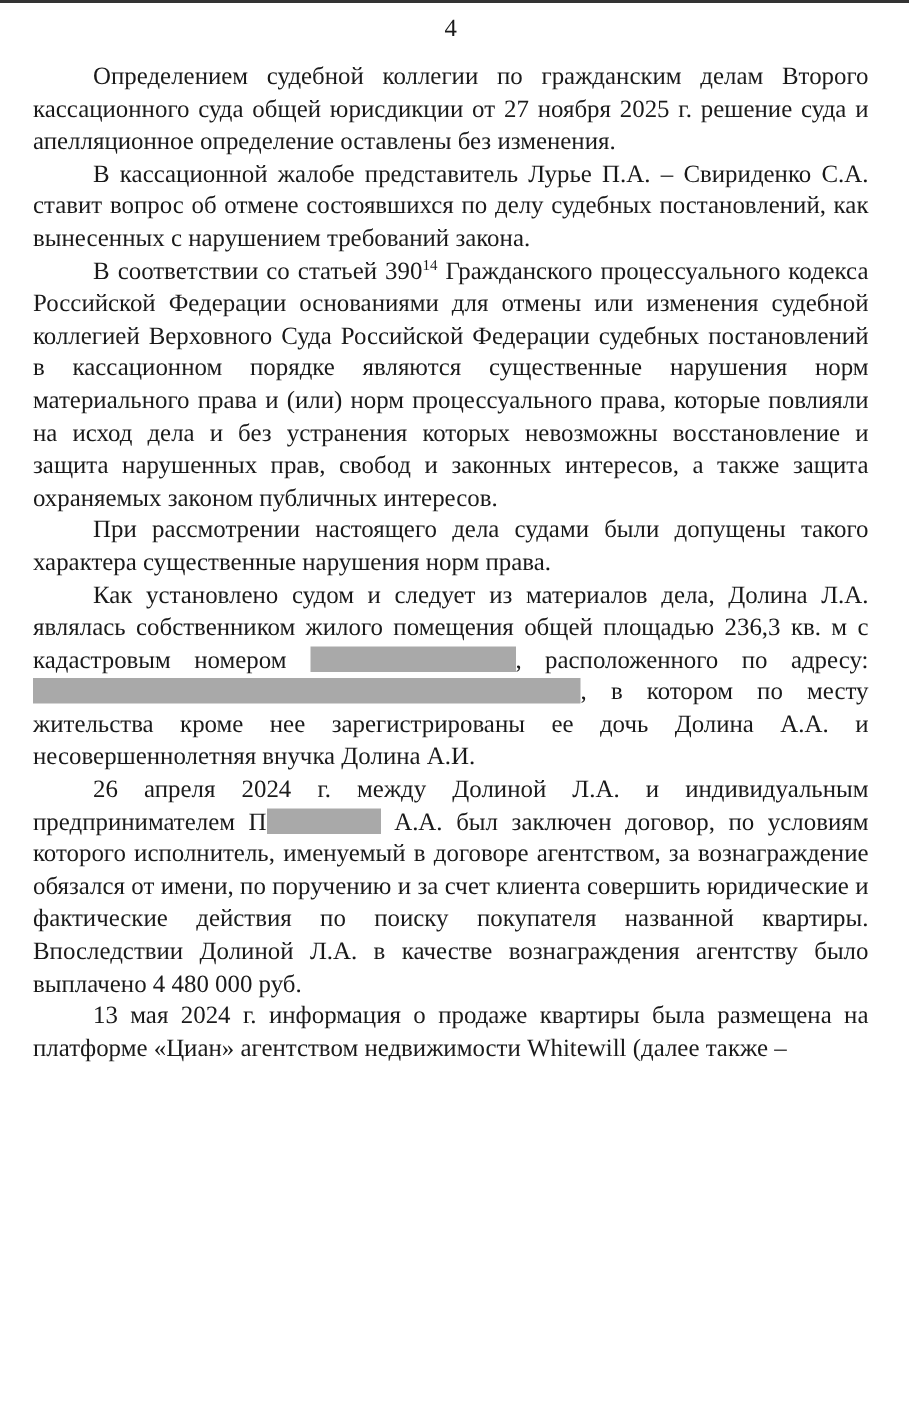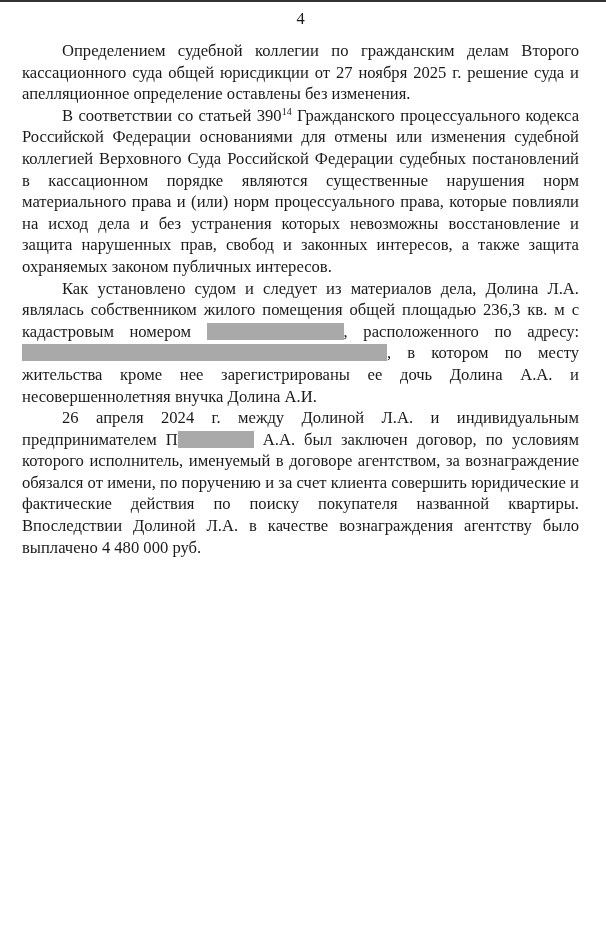--- a/index.html
+++ b/index.html
@@ -25,17 +25,20 @@
 </head>
 <body>
 
 <div class="top-border"></div>
 
 <div class="page">
   <div class="page-number">4</div>
 
   <div class="body">
     <p>Определением судебной коллегии по гражданским делам Второго кассационного суда общей юрисдикции от 27 ноября 2025 г. решение суда и апелляционное определение оставлены без изменения.</p>
+    <p>В кассационной жалобе представитель Лурье П.А. – Свириденко С.А. ставит вопрос об отмене состоявшихся по делу судебных постановлений, как вынесенных с нарушением требований закона.</p>
     <p><span>В соответствии со статьей 390</span><sup>14</sup><span> Гражданского процессуального кодекса Российской Федерации основаниями для отмены или изменения судебной коллегией Верховного Суда Российской Федерации судебных постановлений в кассационном порядке являются существенные нарушения норм материального права и (или) норм процессуального права, которые повлияли на исход дела и без устранения которых невозможны восстановление и защита нарушенных прав, свобод и законных интересов, а также защита охраняемых законом публичных интересов.</span></p>
+    <p>При рассмотрении настоящего дела судами были допущены такого характера существенные нарушения норм права.</p>
     <p><span>Как установлено судом и следует из материалов дела, Долина Л.А. являлась собственником жилого помещения общей площадью 236,3 кв. м с кадастровым номером </span><span class="redact r1"></span><span>, расположенного по адресу: </span><span class="redact r2"></span><span>, в котором по месту жительства кроме нее зарегистрированы ее дочь Долина А.А. и несовершеннолетняя внучка Долина А.И.</span></p>
     <p><span>26 апреля 2024 г. между Долиной Л.А. и индивидуальным предпринимателем П</span><span class="redact r3"></span><span> А.А. был заключен договор, по условиям которого исполнитель, именуемый в договоре агентством, за вознаграждение обязался от имени, по поручению и за счет клиента совершить юридические и фактические действия по поиску покупателя названной квартиры. Впоследствии Долиной Л.А. в качестве вознаграждения агентству было выплачено 4 480 000 руб.</span></p>
+    <p>13 мая 2024 г. информация о продаже квартиры была размещена на платформе «Циан» агентством недвижимости Whitewill (далее также –</p>
   </div>
 </div>
 
 </body></html>

